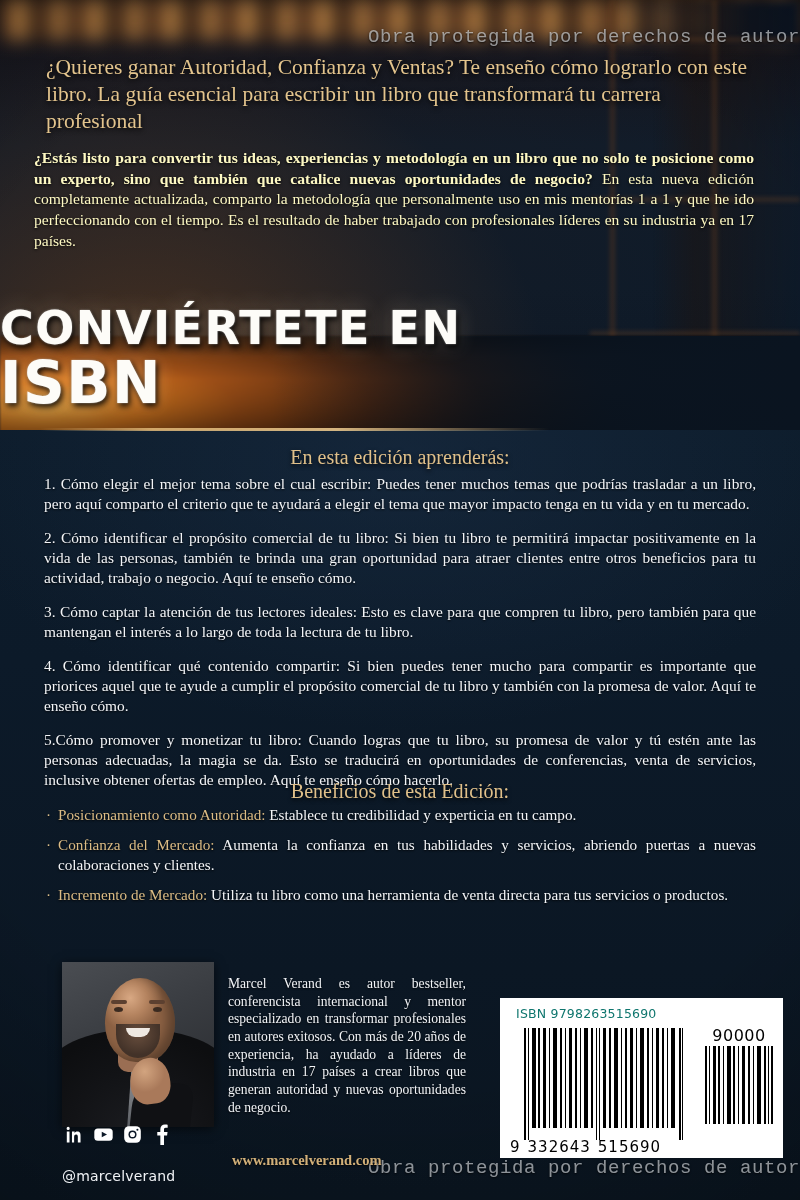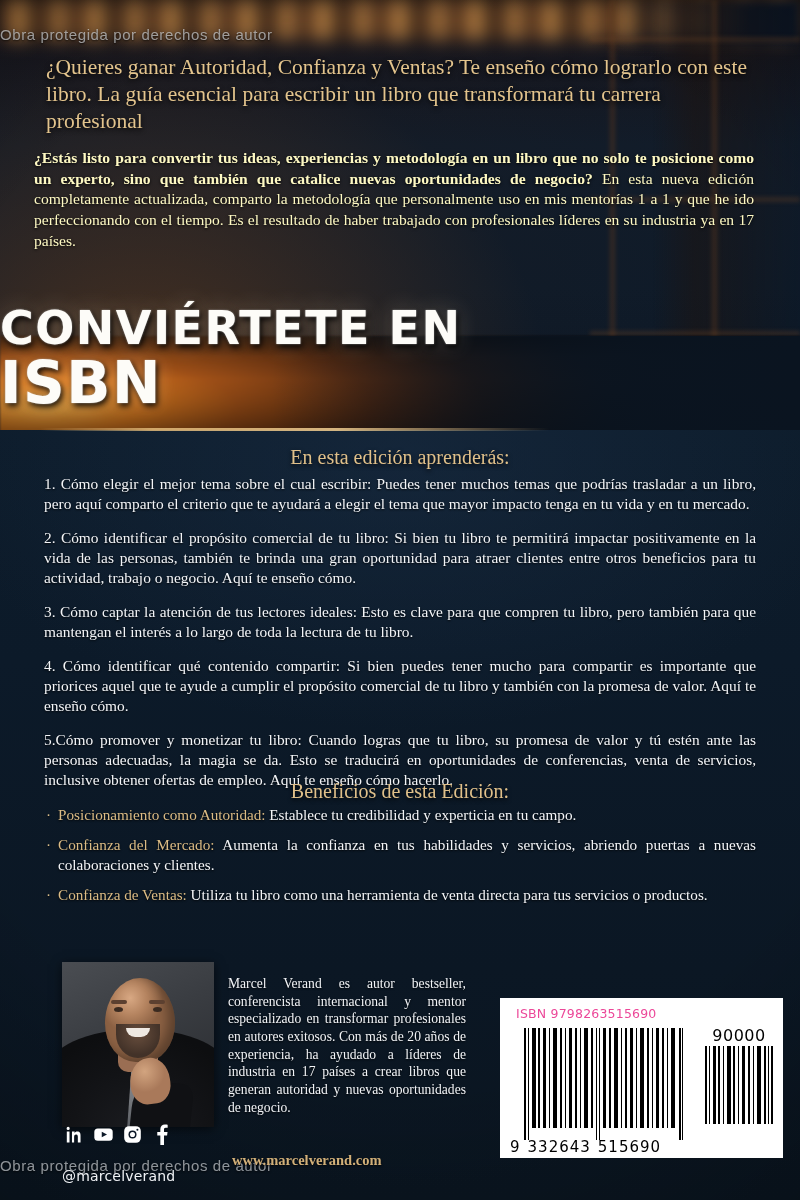--- a/index.html
+++ b/index.html
@@ -109,23 +109,23 @@
     position: absolute;
     inset: 0;
     background: radial-gradient(120% 85% at 50% 46%, rgba(0,0,0,0) 52%, rgba(0,0,0,0.42) 100%);
     pointer-events: none;
   }
 
   
   .watermark {
     position: absolute;
     left: 0; right: 0;
-    text-align: left;
-    font-family: Liberation Sans, sans-serif;
-    font-size: 15px;
+    text-align: right;
+    font-family: Liberation Mono, monospace;
+    font-size: 19px;
     letter-spacing: 0.6px;
     color: rgba(226,230,236,0.62);
     text-shadow: 0 1px 2px rgba(0,0,0,0.75);
   }
   .watermark-top { top: 26px; }
   .watermark-bottom { top: 1157px; }
 
   
   .content {
     position: absolute;
@@ -369,21 +369,21 @@
     left: 500px; top: 998px;
     width: 283px; height: 160px;
     background: #ffffff;
     padding: 0;
   }
   .isbn-text {
     position: absolute;
     left: 16px; top: 8px;
     font-family: "DejaVu Sans", sans-serif;
     font-size: 12.5px;
-    color: #ec4899;
+    color: #0f766e;
     letter-spacing: 0.2px;
   }
   .bars-main {
     position: absolute;
     left: 24px; top: 30px;
     width: 160px; height: 112px;
   }
   .bars-addon {
     position: absolute;
     left: 205px; top: 48px;
@@ -458,21 +458,21 @@
 
     <div class="section-heading heading-benefits">Beneficios de esta Edición:</div>
     <div class="benefit-list">
       <div class="benefit-item">
         <span class="dot">·</span><span class="lbl">Posicionamiento como Autoridad:</span><span> Establece tu credibilidad y experticia en tu campo.</span>
       </div>
       <div class="benefit-item">
         <span class="dot">·</span><span class="lbl">Confianza del Mercado:</span><span> Aumenta la confianza en tus habilidades y servicios, abriendo puertas a nuevas colaboraciones y clientes.</span>
       </div>
       <div class="benefit-item">
-        <span class="dot">·</span><span class="lbl">Confianza de Ventas:</span><span> Utiliza tu libro como una herramienta de venta directa para tus servicios o productos.</span>
+        <span class="dot">·</span><span class="lbl">Incremento de Mercado:</span><span> Utiliza tu libro como una herramienta de venta directa para tus servicios o productos.</span>
       </div>
     </div>
 
 
     <div class="author-photo">
       <div class="photo-bg"></div>
       <div class="photo-suit"></div>
       <div class="photo-shirt"></div>
       <div class="photo-neck"></div>
       <div class="photo-head"></div>

